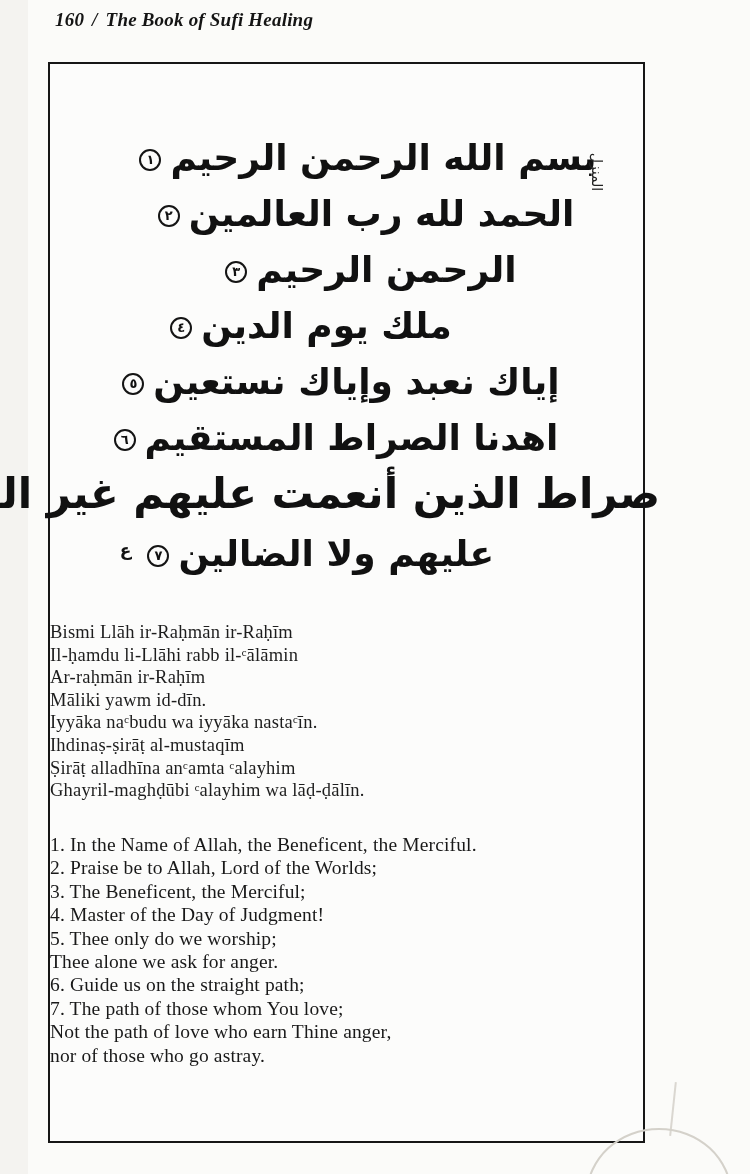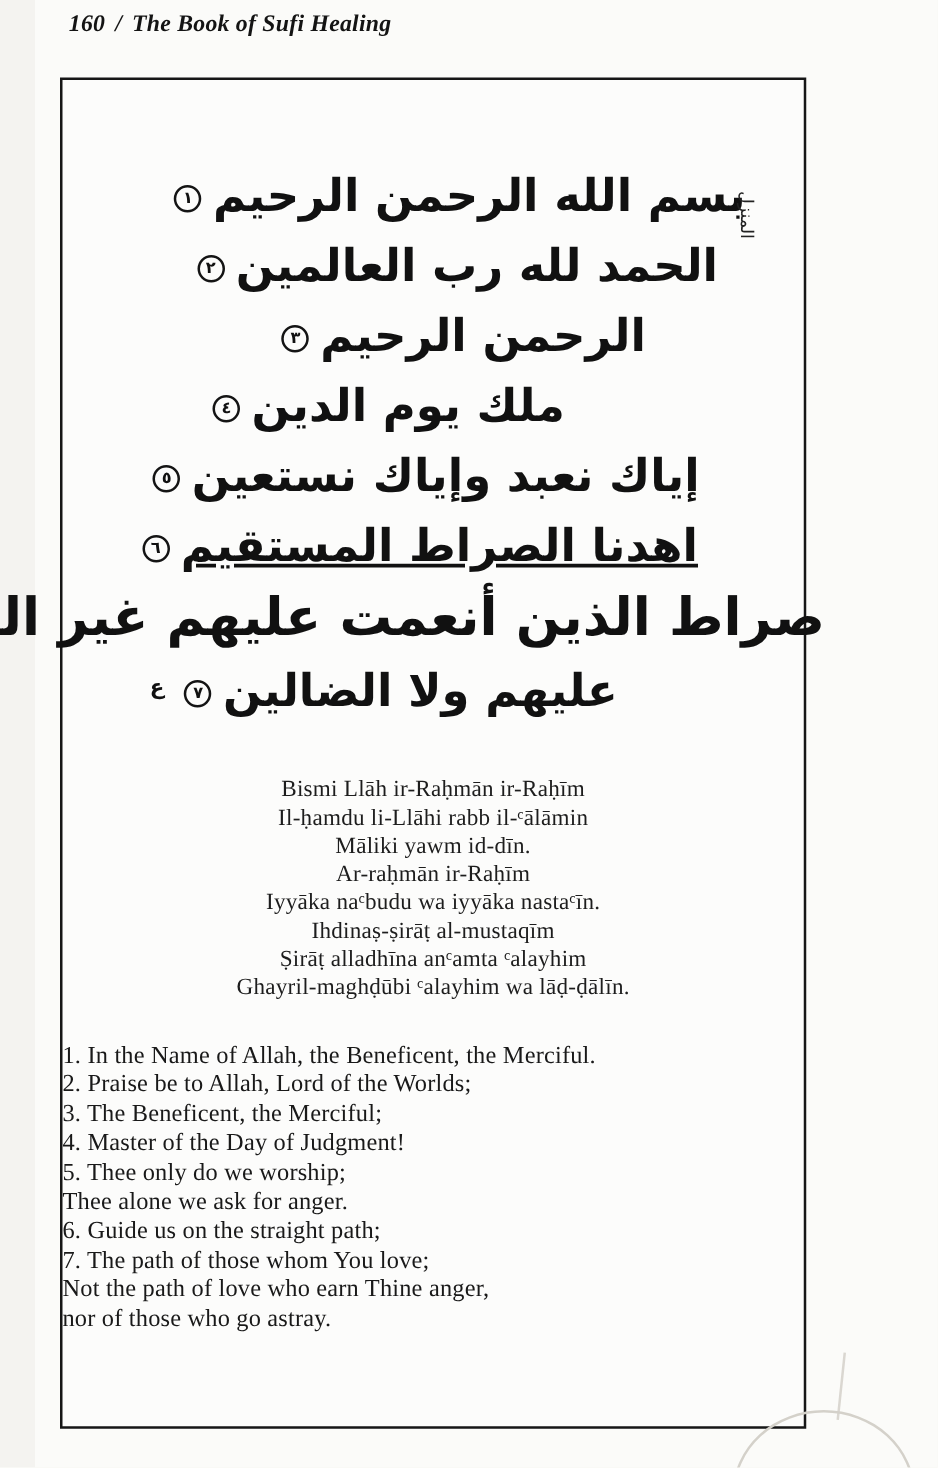--- a/index.html
+++ b/index.html
@@ -31,41 +31,41 @@
     position:absolute; top:66px; left:0; right:0;
     direction:rtl; text-align:center;
     font-family:"DejaVu Sans",sans-serif; font-weight:bold; color:#111;
   }
   .aline { position:relative; height:56px; line-height:56px; font-size:36px; white-space:nowrap; }
   .l1 { left:17px; }
   .l2 { left:15px; }
   .l3 { left:20px; }
   .l4 { left:-40px; }
   .l5 { left:-10px; }
-  .l6 { left:-15px;text-decoration:underline; }
+  .l6 { left:-15px; }
   .l7 { left:17px; font-size:42px; }
   .l8 { left:-43px; }
   .ayah {
     display:inline-block; width:22px; height:22px; line-height:18px;
     border:2px solid #141414; border-radius:50%;
     font-size:13px; text-align:center; vertical-align:middle;
     margin:0 9px; box-sizing:border-box;
   }
   .ruku { font-size:17px; vertical-align:10px; margin:0 7px; }
   
   .margin-note {
     position:absolute; left:517px; top:100px; width:60px;
     transform:rotate(90deg);
     direction:rtl; text-align:center;
     font-family:"DejaVu Sans",sans-serif; font-size:14px; color:#222;
   }
   
   .translit {
     position:absolute; top:557px; left:0; right:0;
-    text-align:center; font-size:18.5px; color:#1d1d1d;
+    font-size:18.5px; color:#1d1d1d;
   }
   .translit p { margin:0; line-height:22.6px; letter-spacing:.2px; }
   
   .translation {
     position:absolute; top:769px; left:0; right:0;
     text-align:left; font-size:19.5px; color:#191919;
   }
   .translation p { margin:0; line-height:23.4px; letter-spacing:.15px; }
   
   .artifact-arc {
@@ -114,22 +114,22 @@
       <div class="aline l8">
         <span>عليهم ولا الضالين</span><span class="ayah">٧</span><span class="ruku">ع</span>
       </div>
     </div>
 
     <div class="margin-note">المنزل</div>
 
     <div class="translit">
       <p>Bismi Llāh ir-Raḥmān ir-Raḥīm</p>
       <p>Il-ḥamdu li-Llāhi rabb il-ᶜālāmin</p>
+      <p>Ar-raḥmān ir-Raḥīm</p>
       <p>Māliki yawm id-dīn.</p>
-      <p>Ar-raḥmān ir-Raḥīm</p>
       <p>Iyyāka naᶜbudu wa iyyāka nastaᶜīn.</p>
       <p>Ihdinaṣ-ṣirāṭ al-mustaqīm</p>
       <p>Ṣirāṭ alladhīna anᶜamta ᶜalayhim</p>
       <p>Ghayril-maghḍūbi ᶜalayhim wa lāḍ-ḍālīn.</p>
     </div>
 
     <div class="translation">
       <p>1.  In the Name of Allah, the Beneficent, the Merciful.</p>
       <p>2.  Praise be to Allah, Lord of the Worlds;</p>
       <p>3.  The Beneficent, the Merciful;</p>

